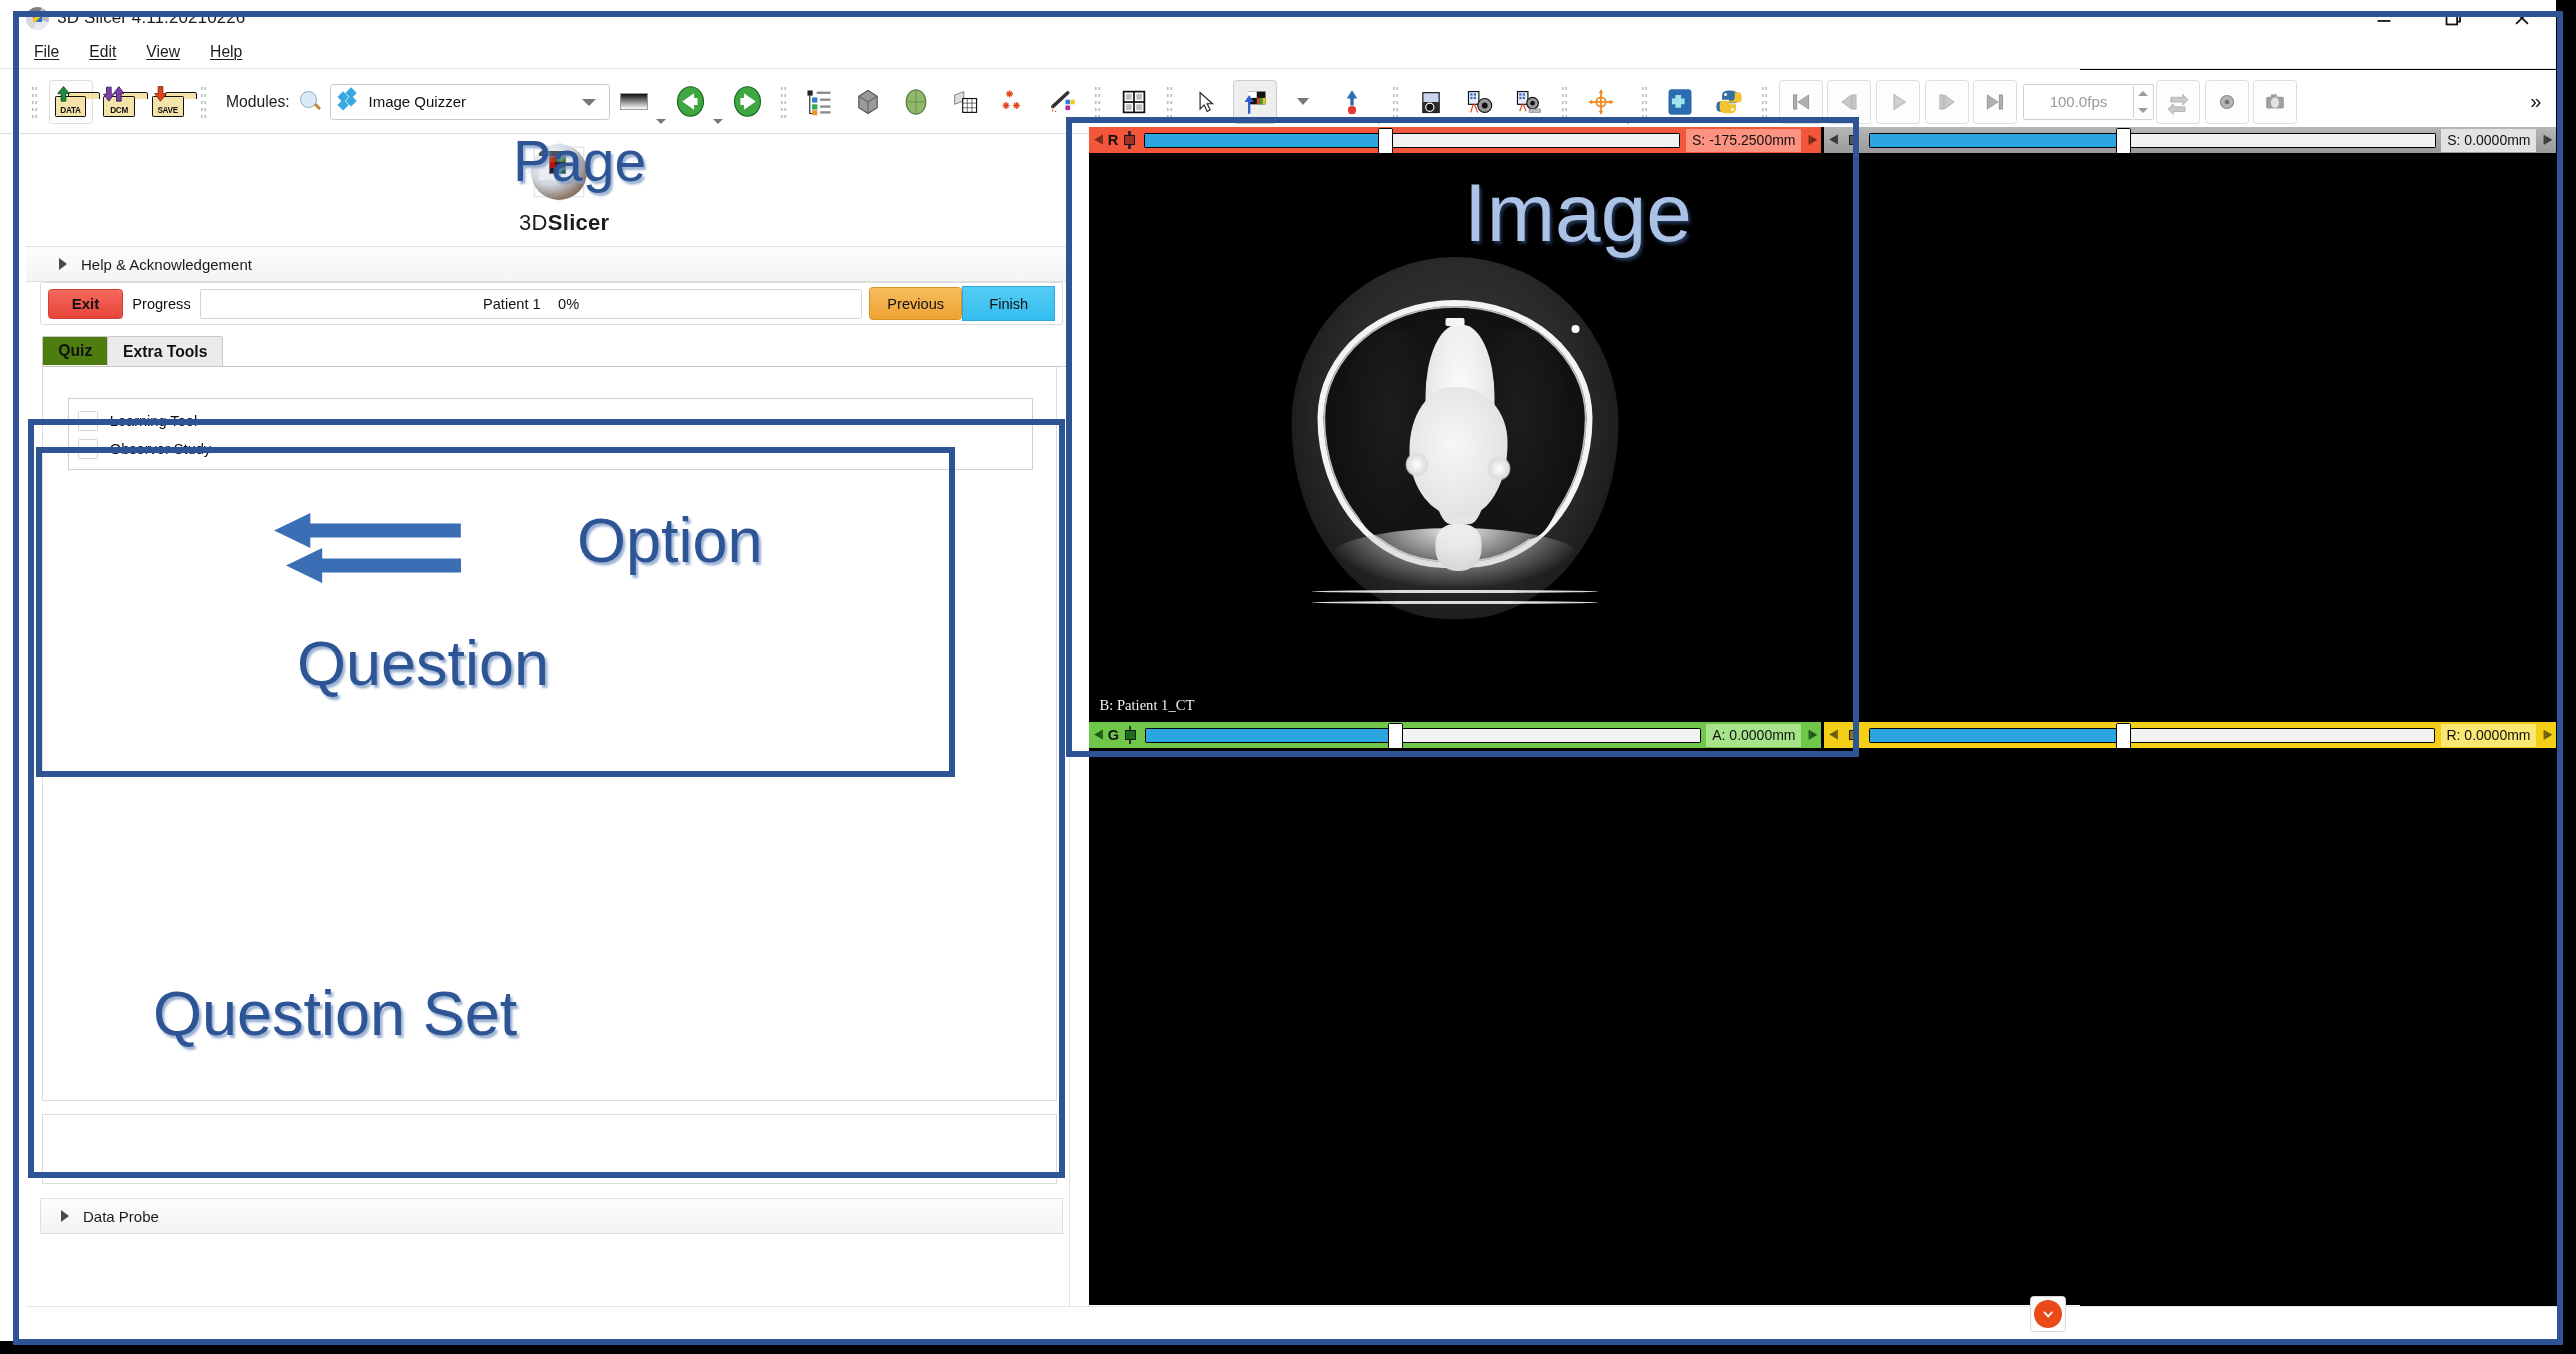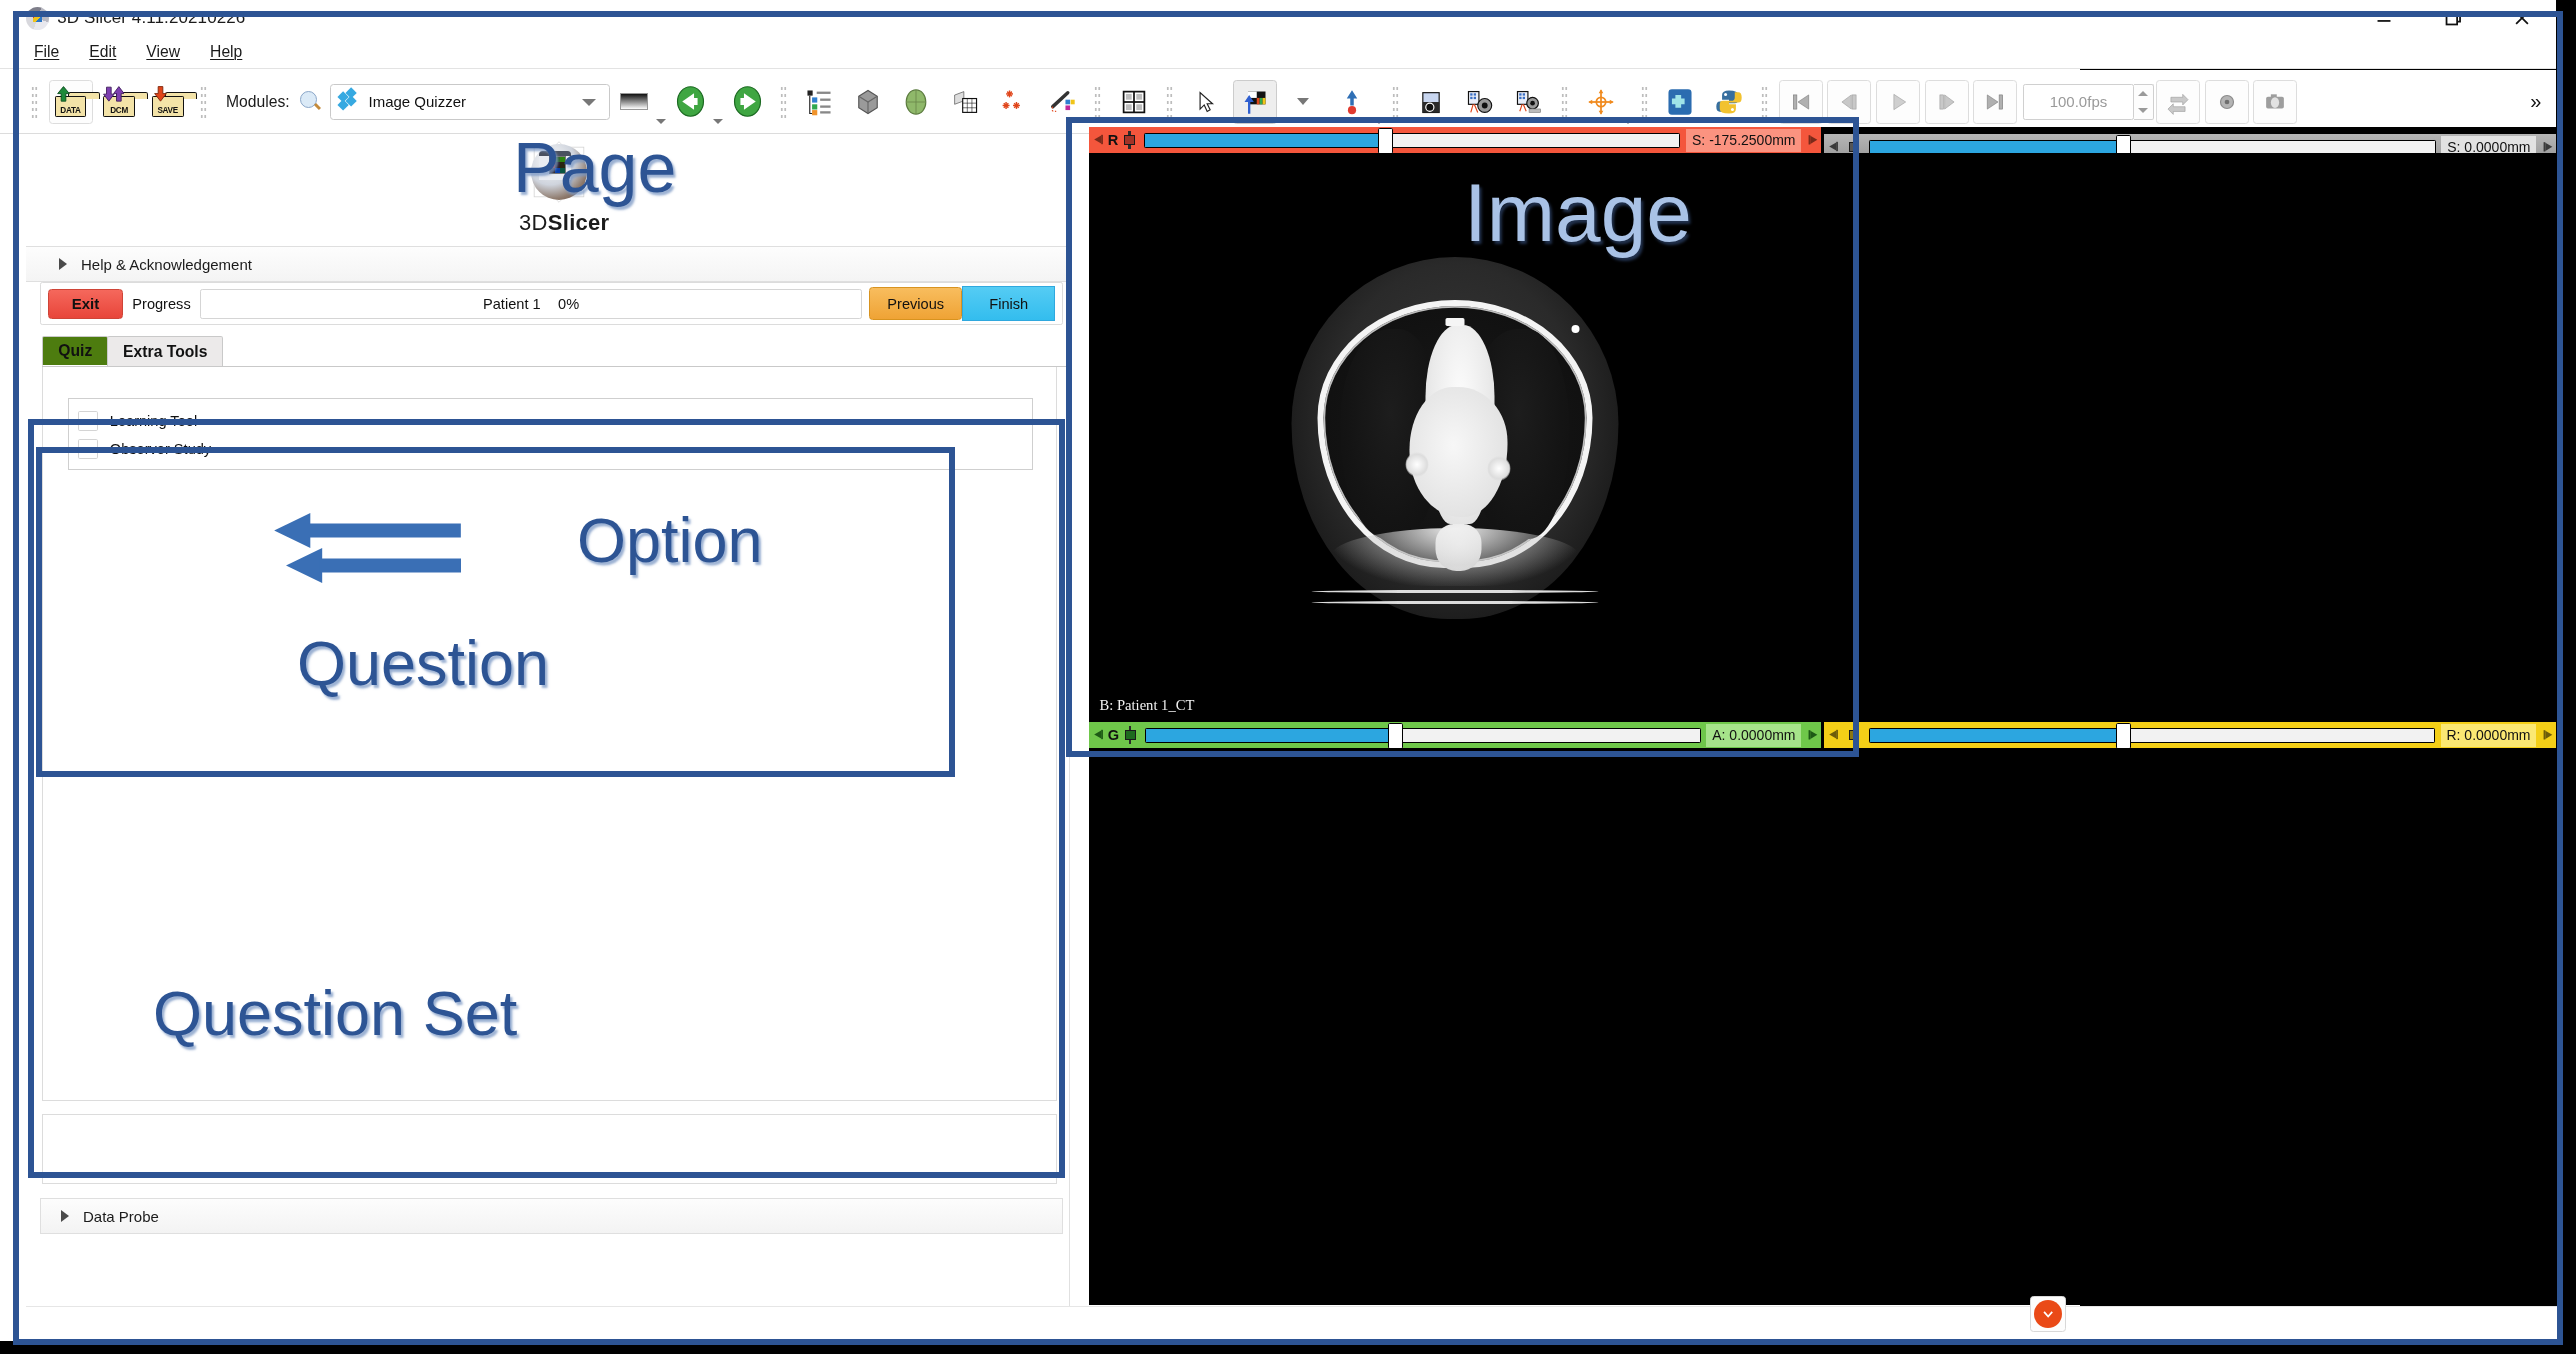--- a/index.html
+++ b/index.html
@@ -232,21 +232,21 @@
     display:flex; align-items:center; padding-left: 20px; font-size:15px; color:#1b1b1b;
   }
 
   
   .viewer-area { position:absolute; left: 1089px; top: 127px; width: 1467px; height: 1178px; background:#000; }
 
   .sv { position:absolute; background:#000; }
   .sv-bar { position:absolute; left:0; width:100%; height: 26px; display:flex; align-items:center; }
   .sv-bar.top { top: 0; }
   .bar-red    { background:#f4563c; }
-  .bar-grey   { background: linear-gradient(#b6b6b6,#9a9a9a); margin-top: 7px; }
+  .bar-grey   { background: linear-gradient(#b6b6b6,#9a9a9a); }
   .bar-green  { background:#6fc74a; }
   .bar-yellow { background:#f4cf17; }
   .pin {
     width: 13px; height: 16.3px; margin-left: 3.5px; flex:0 0 auto;
     display:flex;align-items:center;justify-content:center;
   }
   .pin svg{display:block}
   .sv-letter { font-size: 14.6px; font-weight:bold; color:#111; margin: 0 3.5px 0 2.3px; flex:0 0 auto;}
   .sv-ctrl { width: 13px; height: 17.5px; margin: 0 4.7px 0 1.2px; flex:0 0 auto; position:relative; }
   .sv-ctrl .v{position:absolute;left:5.2px;top:0;width:2.3px;height:17.5px;background:#2b2b2b;}
@@ -935,21 +935,21 @@
 
   <svg class="ann-arrow" style="left:274px; top:513px;" width="187" height="35" viewBox="0 0 320 60">
     <polygon points="0,30 62,0 62,60" fill="#3a6fb5"></polygon>
     <rect x="58" y="18" width="262" height="24" fill="#3a6fb5"></rect>
   </svg>
   <svg class="ann-arrow" style="left:286px; top:548px;" width="175" height="35" viewBox="0 0 300 60">
     <polygon points="0,30 62,0 62,60" fill="#3a6fb5"></polygon>
     <rect x="58" y="18" width="242" height="24" fill="#3a6fb5"></rect>
   </svg>
 
-  <div class="ann-text" style="left:513px; top:128px; font-size:70px;">Page</div>
+  <div class="ann-text" style="left:513px; top:128px; font-size:57px;">Page</div>
 
   <div class="ann-text light" style="left:1464px; top:166px; font-size:82px;">Image</div>
 
   <div class="ann-text" style="left:577px; top:504px; font-size:63px;">Option</div>
 
   <div class="ann-text" style="left:297px; top:627px; font-size:63px;">Question</div>
 
   <div class="ann-text" style="left:153px; top:977px; font-size:63px;">Question Set</div>
 
 </div>

